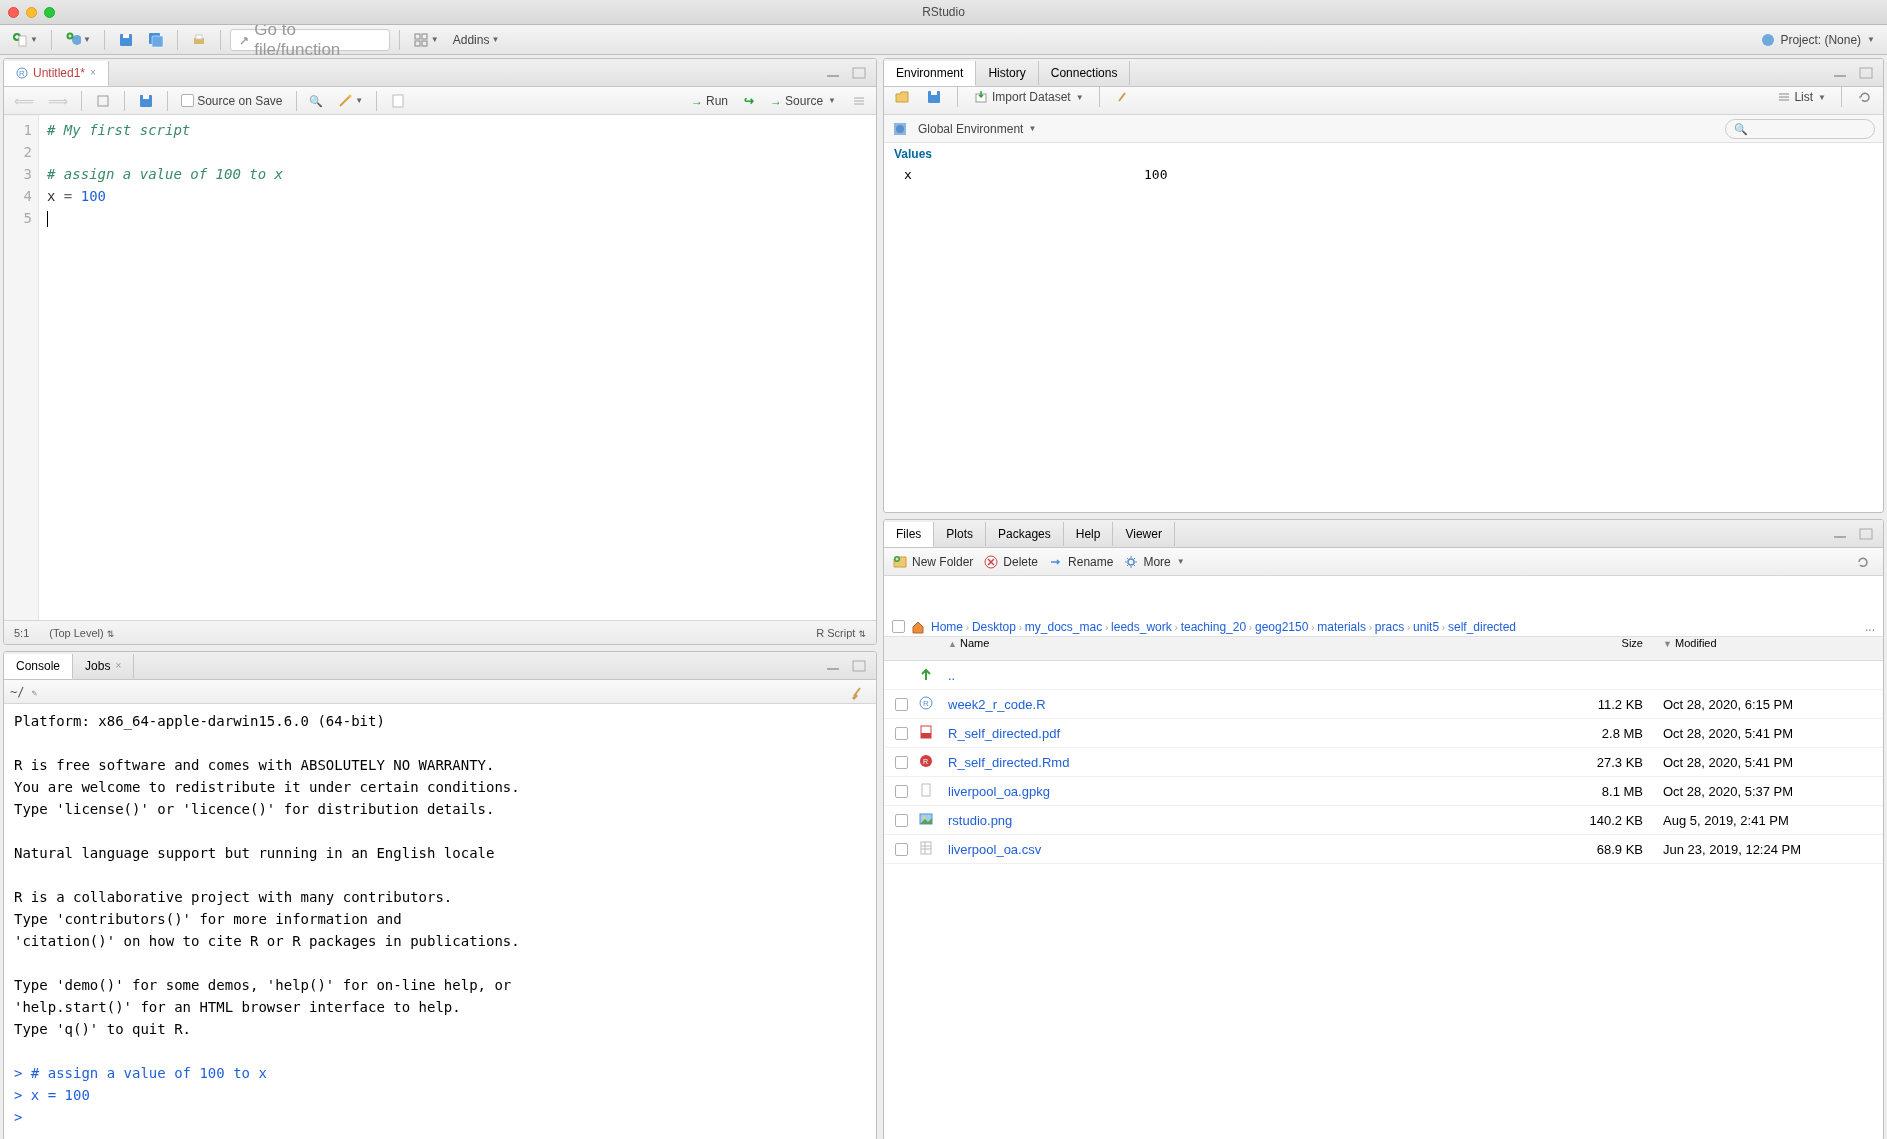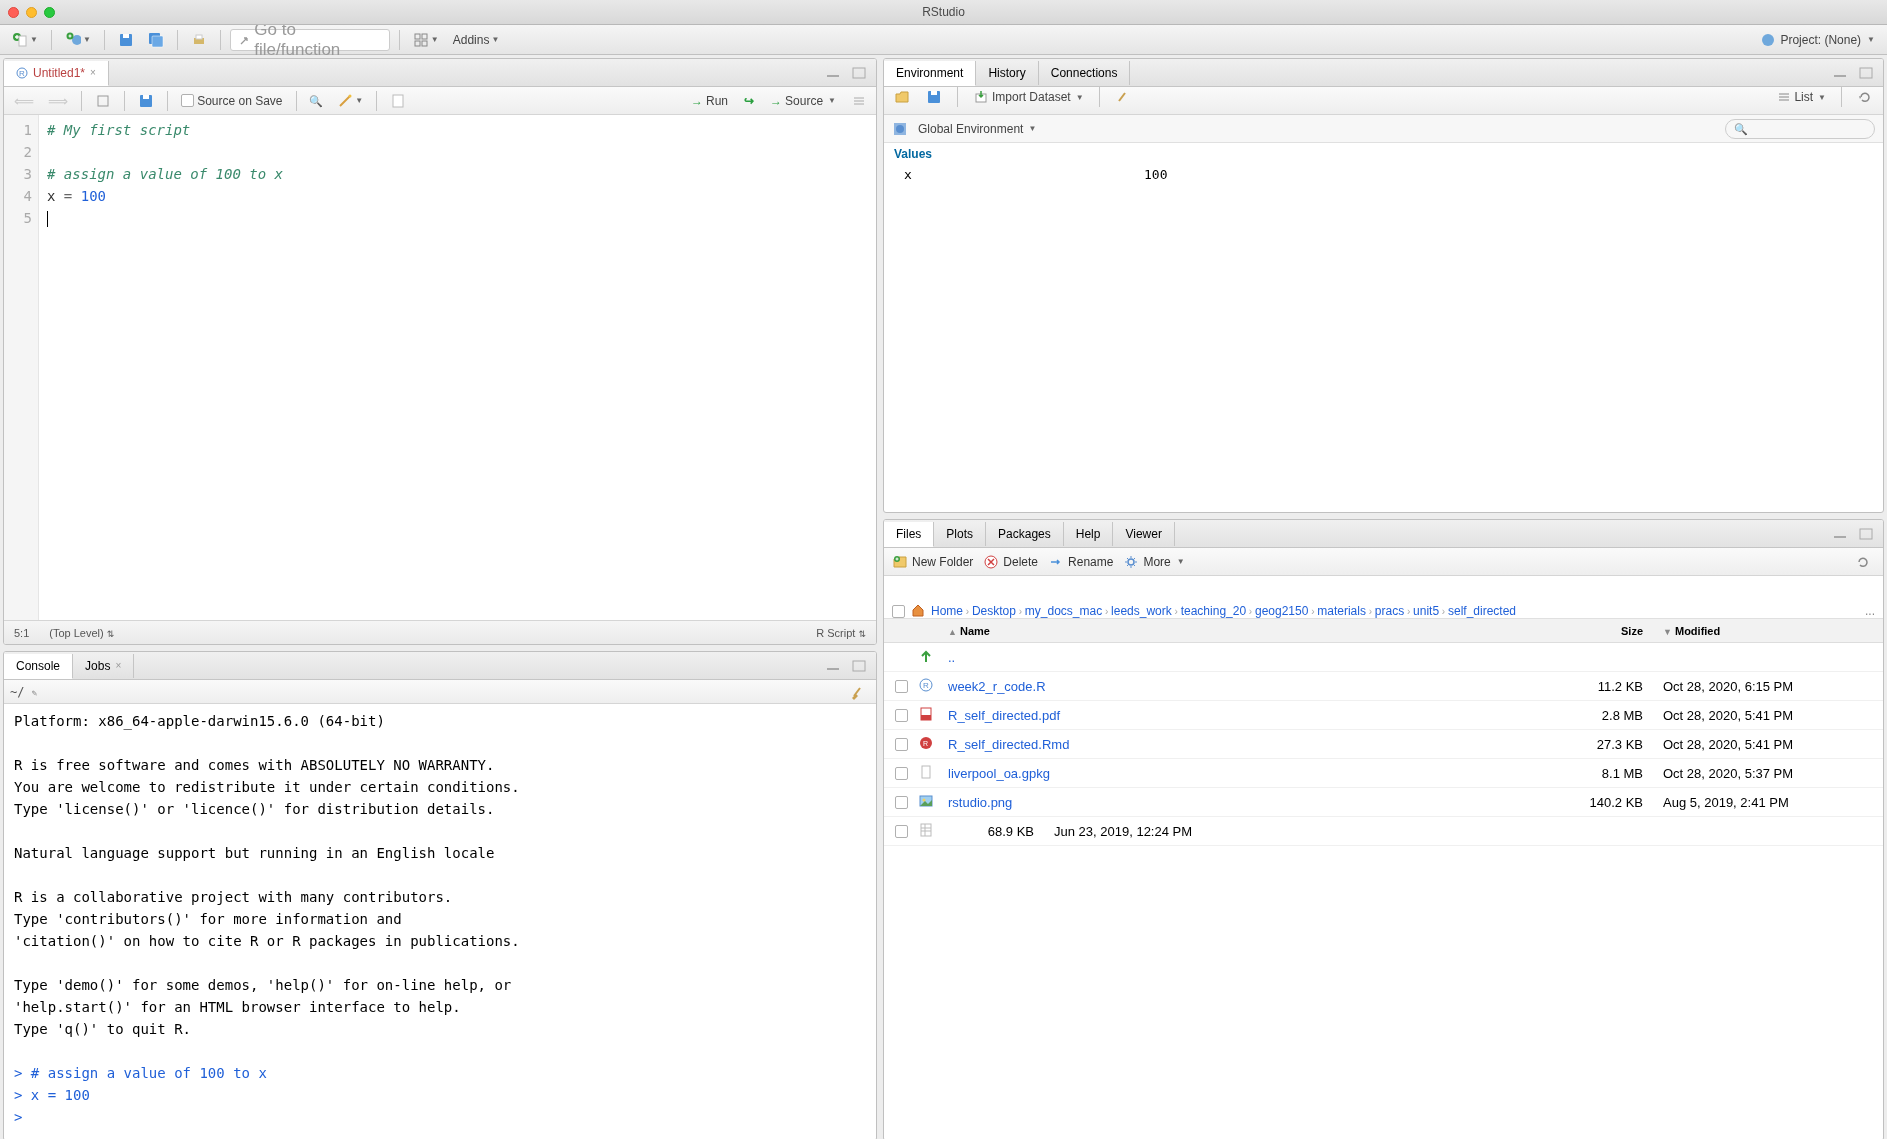--- a/index.html
+++ b/index.html
@@ -40,24 +40,24 @@
 .console-area .blue { color: #2060d8; }
 .prompt { color: #2060d8; }
 .env-toolbar { height: 28px; background: linear-gradient(#fafafa,#eee); border-bottom: 1px solid #d5d5d5; display: flex; align-items: flex-start; padding: 0 6px; gap: 8px; }
 .env-sub { height: 28px; background: #f7f7f7; border-bottom: 1px solid #e0e0e0; display: flex; align-items: center; padding: 0 8px; gap: 6px; }
 .env-search { margin-left: auto; width: 150px; height: 20px; border: 1px solid #ccc; border-radius: 10px; padding: 0 8px; display: flex; align-items: center; }
 .env-section { padding: 4px 10px; font-weight: bold; color: #0369a1; }
 .env-row { display: flex; padding: 2px 10px 2px 20px; font-family: "Menlo","Consolas",monospace; font-size: 13px; }
 .env-row .name { width: 240px; }
 .files-toolbar { height: 28px; background: linear-gradient(#fafafa,#eee); border-bottom: 1px solid #d5d5d5; display: flex; align-items: center; padding: 0 8px; gap: 10px; }
 .files-tb-item { display: flex; align-items: center; gap: 4px; cursor: pointer; color: #333; }
-.breadcrumb { height: 43px; background: #fff; border-bottom: 1px solid #e0e0e0; display: flex; align-items: flex-end; padding: 0 8px; gap: 5px; font-size: 12px; }
+.breadcrumb { height: 20px; background: #fff; border-bottom: 1px solid #e0e0e0; display: flex; align-items: center; padding: 0 8px; gap: 5px; font-size: 12px; margin-top: 41px; }
 .breadcrumb a { color: #2060d8; cursor: pointer; }
 .breadcrumb .sep { color: #aaa; font-size: 10px; }
-.file-header { display: flex; background: #f2f2f2; border-bottom: 1px solid #ddd; height: 24px; align-items: center; font-size: 11px; font-weight: bold; }
+.file-header { display: flex; background: #f2f2f2; border-bottom: 1px solid #ddd; height: 24px; font-size: 11px; }
 .col-check { width: 34px; display: flex; justify-content: center; }
 .col-icon { width: 26px; }
 .col-name { flex: 1; padding-left: 4px; }
 .col-size { width: 110px; text-align: right; padding-right: 20px; }
 .col-mod { width: 220px; }
 .file-row { display: flex; height: 29px; align-items: center; border-bottom: 1px solid #f0f0f0; font-size: 13px; }
 .file-row .name { color: #2060d8; }
 .file-row .upname { color: #2060d8; }
 .svg-icon { width: 16px; height: 16px; }
 .checkbox { width: 13px; height: 13px; border: 1px solid #b0b0b0; border-radius: 2px; background: #fff; }
@@ -536,19 +536,20 @@
             <div class="col-mod">Aug 5, 2019, 2:41 PM</div>
           </div>
           <div class="file-row">
             <div class="col-check">
               <span class="checkbox"></span>
             </div>
             <div class="col-icon"><svg class="svg-icon">
                 <rect x="3" y="2" width="10" height="12" fill="#fff" stroke="#bbb"></rect>
                 <path d="M3 6h10M3 9h10M7 2v12" stroke="#bbb"></path>
               </svg></div>
+            <div class="col-name"><span class="name">liverpool_oa.csv</span></div>
             <div class="col-size">68.9 KB</div>
             <div class="col-mod">Jun 23, 2019, 12:24 PM</div>
           </div>
         </div>
     </div>
   </div>
 </div>
 
 </body></html>

